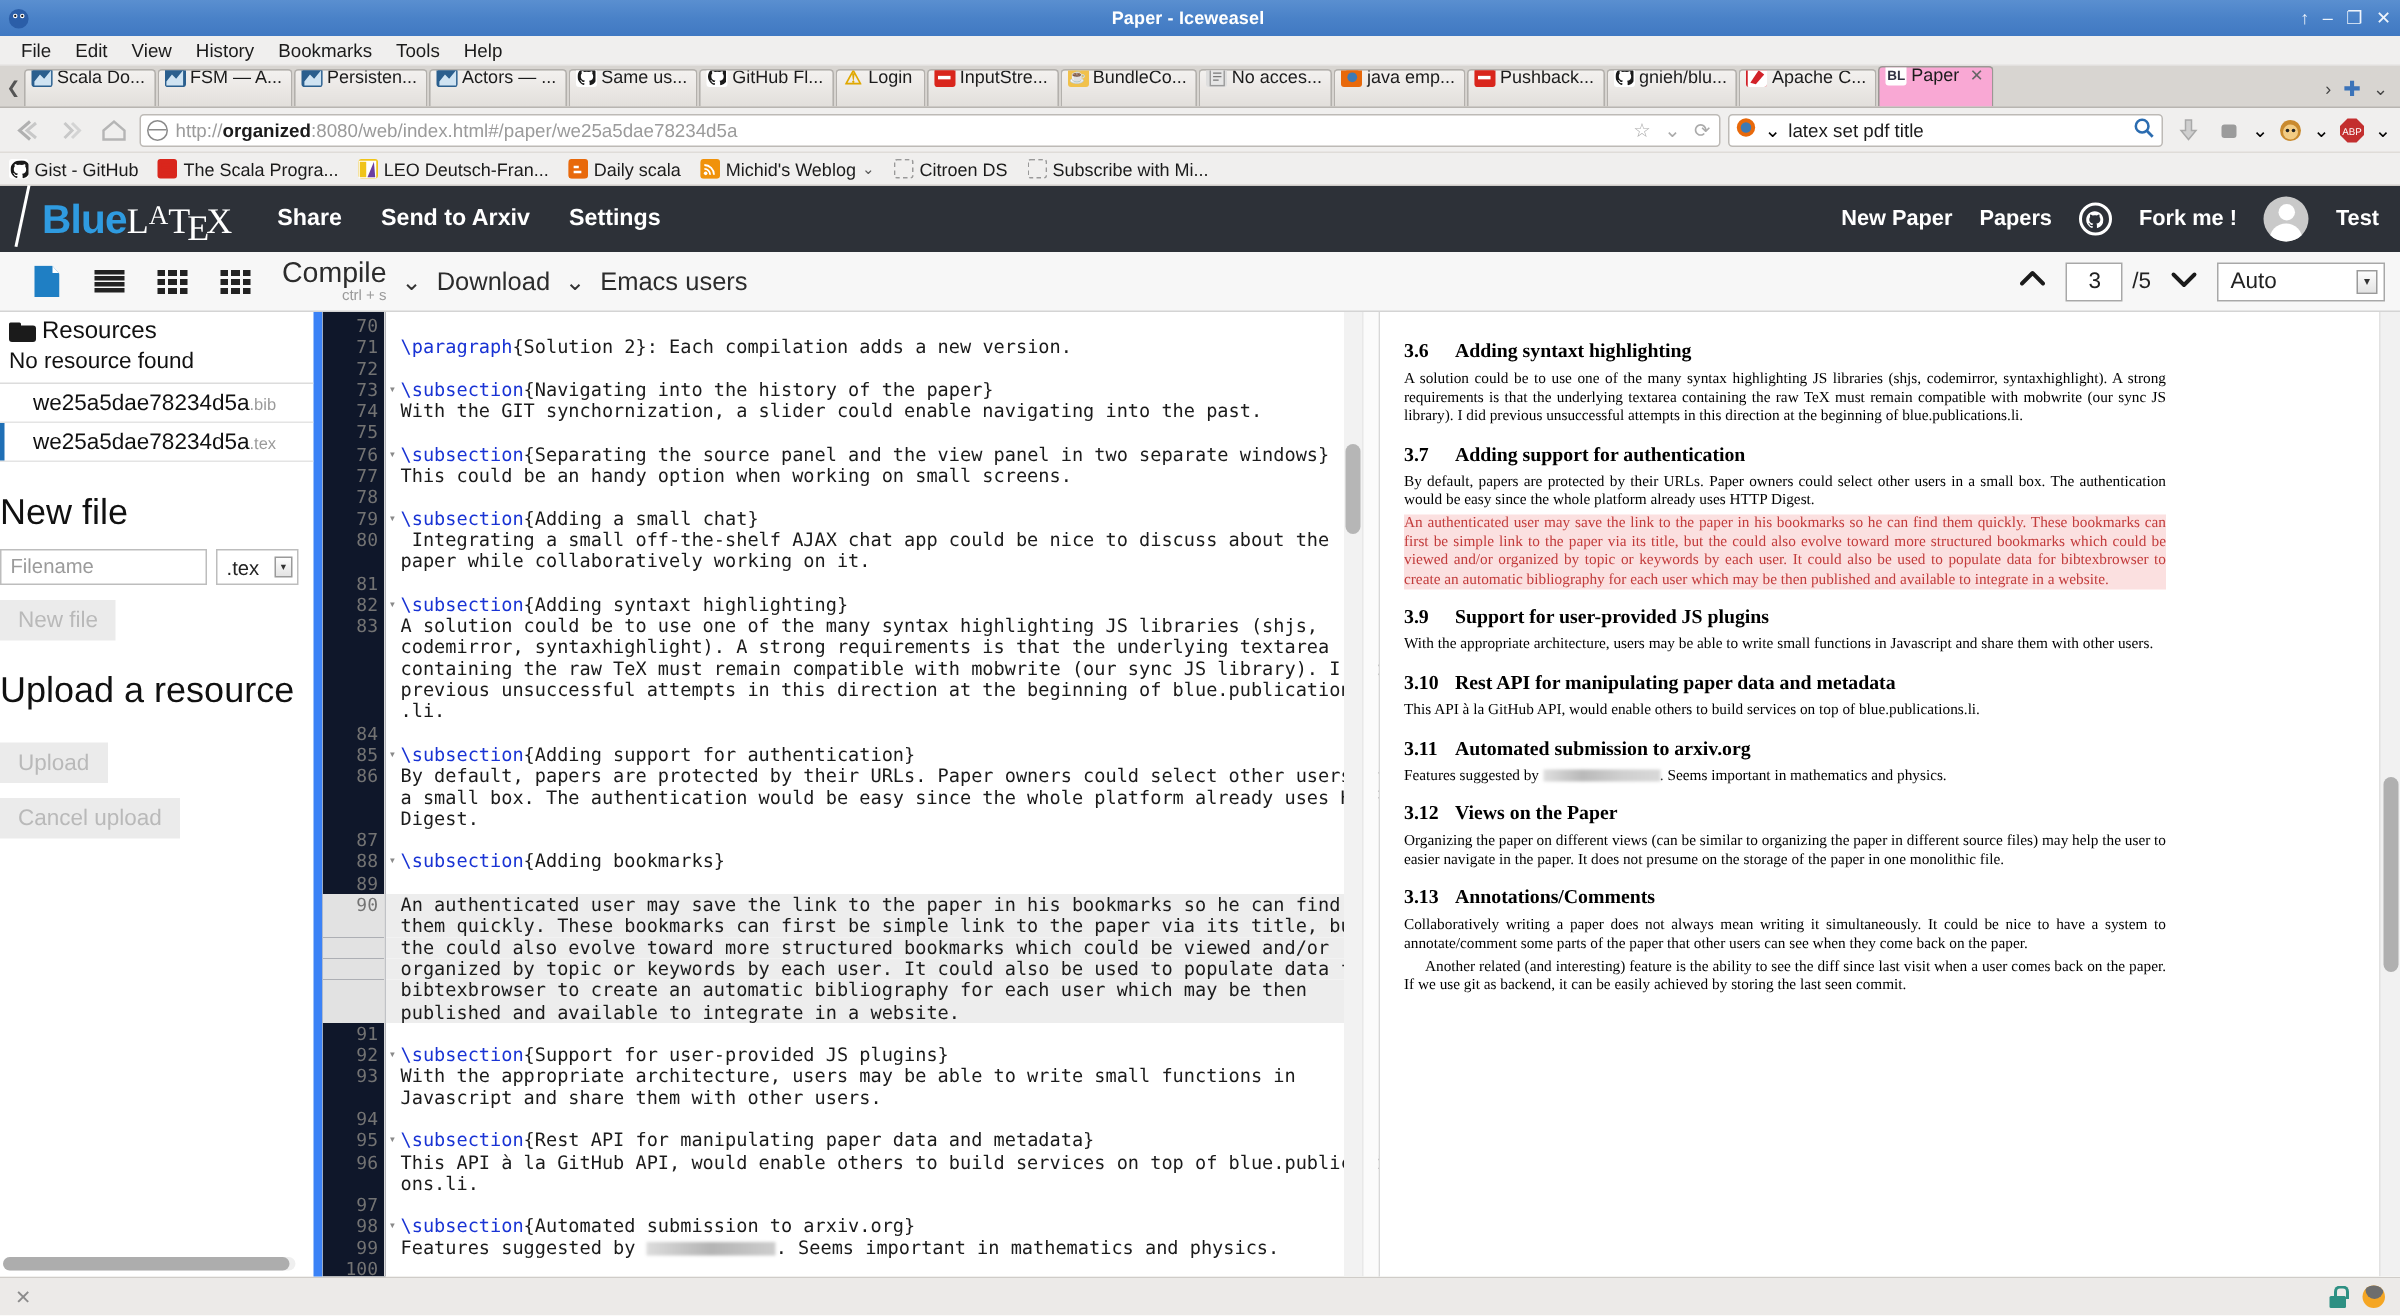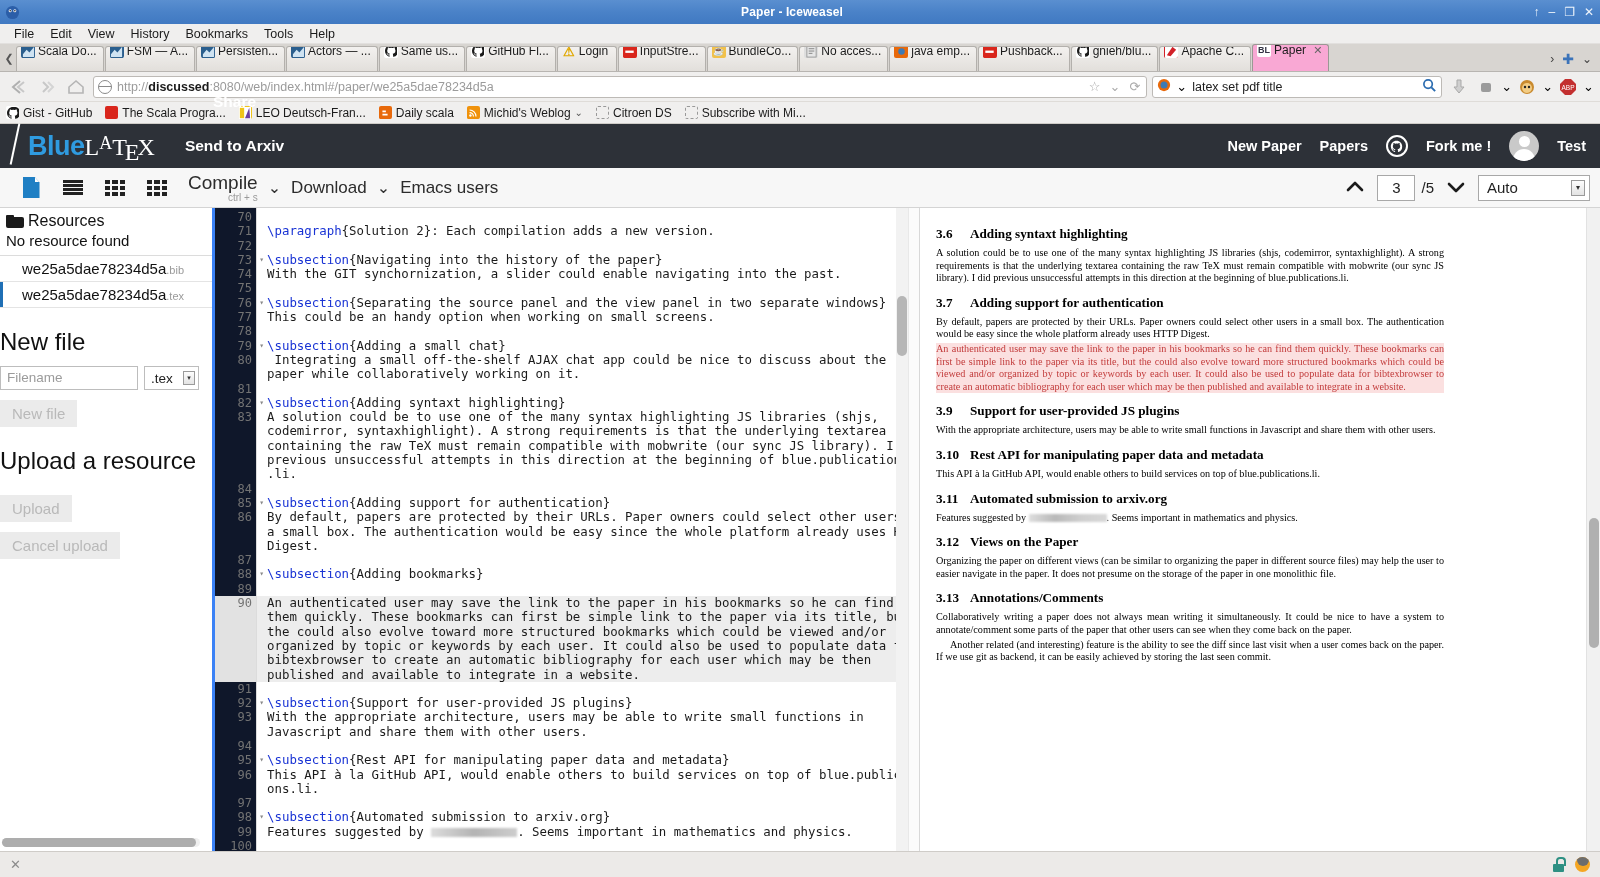--- a/index.html
+++ b/index.html
@@ -158,21 +158,21 @@
   }
   .logo { display: flex; align-items: baseline; margin-right: 30px; position: relative; padding-left: 14px;}
   .logo::before{
     content:""; position:absolute; left:0; top:-8px; width:2px; height:42px;
     background:#fff; transform: rotate(12deg);
   }
   .logo .blue { color: #2f9be0; font-size: 27px; font-weight: bold; font-family:"Liberation Sans", sans-serif; letter-spacing:-0.5px;}
   .logo .latex { color: #ffffff; font-family: "Liberation Serif", serif; font-size: 24px; }
   .logo .latex .a { font-size: 18px; vertical-align: 6px; }
   .logo .latex .e { font-size: 24px; display:inline-block; transform: translateY(5px); margin: 0 -2px;}
-  .hnav { display: flex; gap: 26px; align-items: center; flex-direction: column; }
+  .hnav { display: flex; gap: 26px; align-items: center; }
   .hnav a { color: #fff; font-size: 15.5px; font-weight: bold; text-decoration: none; }
   .header-right { margin-left: auto; display: flex; align-items: center; gap: 18px; }
   .header-right a { color: #fff; font-size: 14.5px; font-weight: bold; text-decoration: none; }
   .gh-circle {
     width: 22px; height: 22px; border-radius: 50%; border: 2px solid #fff;
     display: flex; align-items: center; justify-content: center;
     font-size: 14px; color: #fff;
   }
   .avatar-wrap{position:relative;width:30px;height:30px;border-radius:50%;background:#c9c9c9;overflow:hidden;}
   .avatar-wrap .h{position:absolute;left:9.5px;top:5px;width:11px;height:11px;border-radius:50%;background:#fff;}
@@ -218,21 +218,21 @@
     background: linear-gradient(to bottom,#fdfdfd,#e3e3e3);
     border: 1px solid #9a9a9a; display:flex;align-items:center;justify-content:center;
     font-size: 8px; color: #333;
   }
 
   
   .main { flex: 1 1 auto; display: flex; min-height: 0; background:#fff; }
 
   
   .sidebar {
-    flex: 0 0 215px; border-right: 3px solid #3b82f6; display: flex;
+    flex: 0 0 215px; border-right: 6px solid #3b82f6; display: flex;
     flex-direction: column; background: #fff; position: relative; overflow: hidden;
   }
   .res-head { display: flex; align-items: center; gap: 4px; padding: 4px 6px 0 6px; }
   .folder-ico { width: 18px; height: 13px; position: relative; }
   .folder-ico::before{content:"";position:absolute;left:0;top:2px;width:18px;height:11px;background:#1b1b1b;border-radius:1px 2px 2px 2px;}
   .folder-ico::after{content:"";position:absolute;left:0;top:0;width:8px;height:4px;background:#1b1b1b;border-radius:1px;}
   .res-title { font-size: 16px; color: #111; }
   .res-empty { font-size: 15px; color: #111; padding: 2px 6px 6px 6px; border-bottom: 1px solid #dcdcdc;}
   .file-row {
     padding: 4px 6px 4px 22px; font-size: 15px; color: #111;
@@ -520,21 +520,21 @@
         <path d="M11 3 L16 8 L11 13" fill="none" stroke="#d4d4d4" stroke-width="2"></path>
       </svg>
   </div>
   <div class="nav-ico">
     <svg width="20" height="17" viewBox="0 0 20 17">
         <path d="M3 9 L10 3 L17 9 L17 15 L3 15 Z" fill="none" stroke="#b5b5b5" stroke-width="1.6"></path>
       </svg>
   </div>
   <div class="urlbox">
     <div class="globe"></div>
-    <div class="urltext"><span>http://</span><b>discussed</b><span>:8080/web/index.html#/paper/we25a5dae78234d5a</span></div>
+    <div class="urltext"><span>http://</span><b>organized</b><span>:8080/web/index.html#/paper/we25a5dae78234d5a</span></div>
     <span class="ur-ico">☆</span>
     <span class="ur-ico">⌄</span>
     <span class="ur-ico">⟳</span>
   </div>
   <div class="searchbox">
     <span>
       <svg width="14" height="14" viewBox="0 0 16 16">
           <circle cx="8" cy="8" r="7" fill="#e8690b"></circle>
           <circle cx="8" cy="8" r="4" fill="#3d7ab5"></circle>
         </svg>

